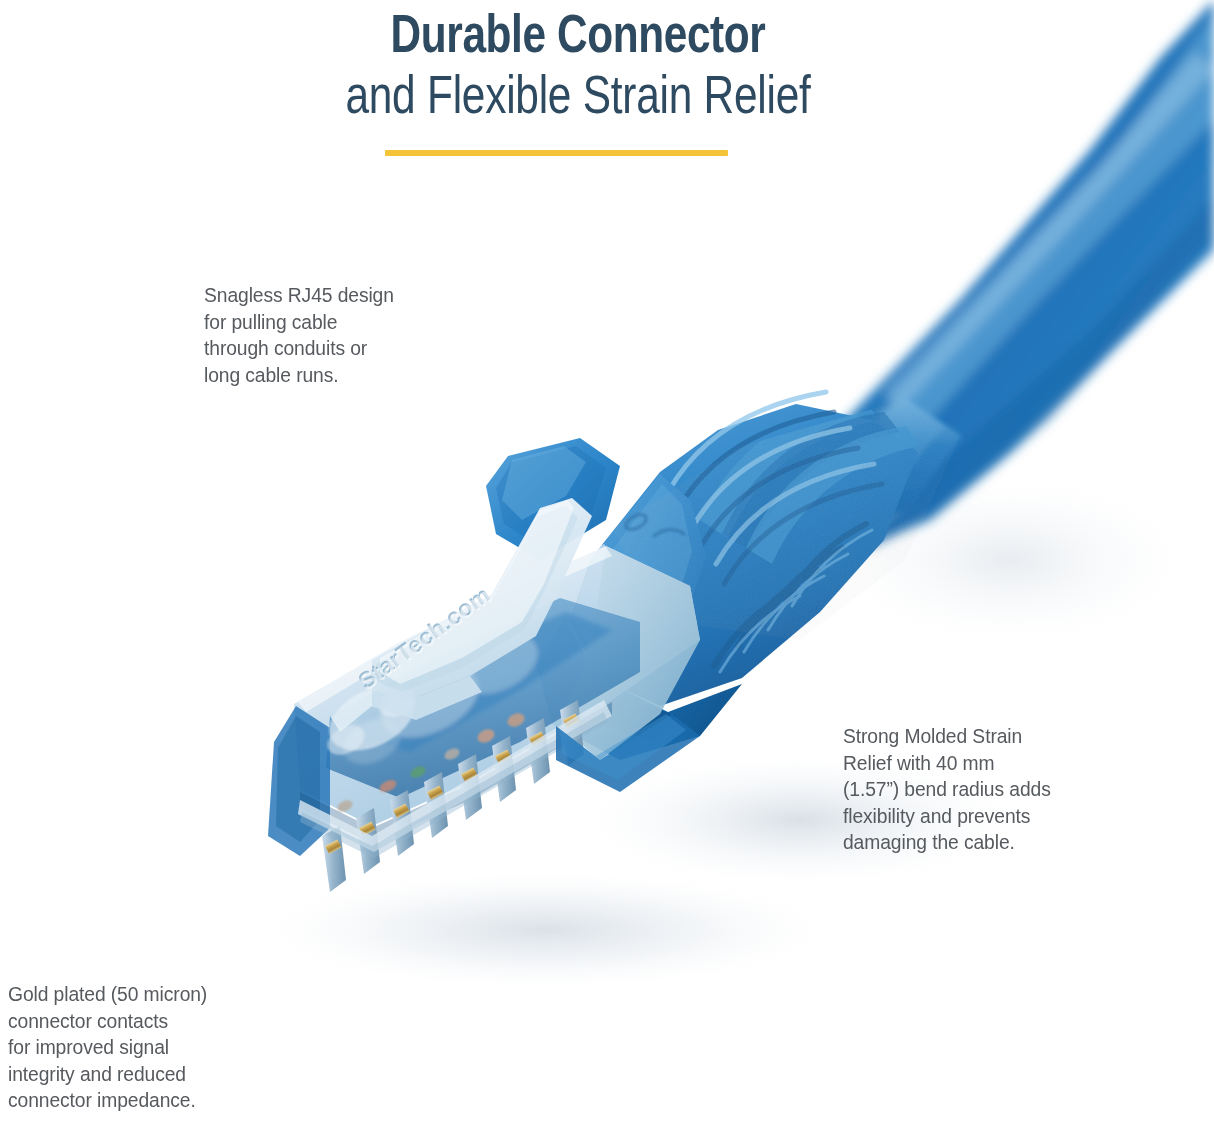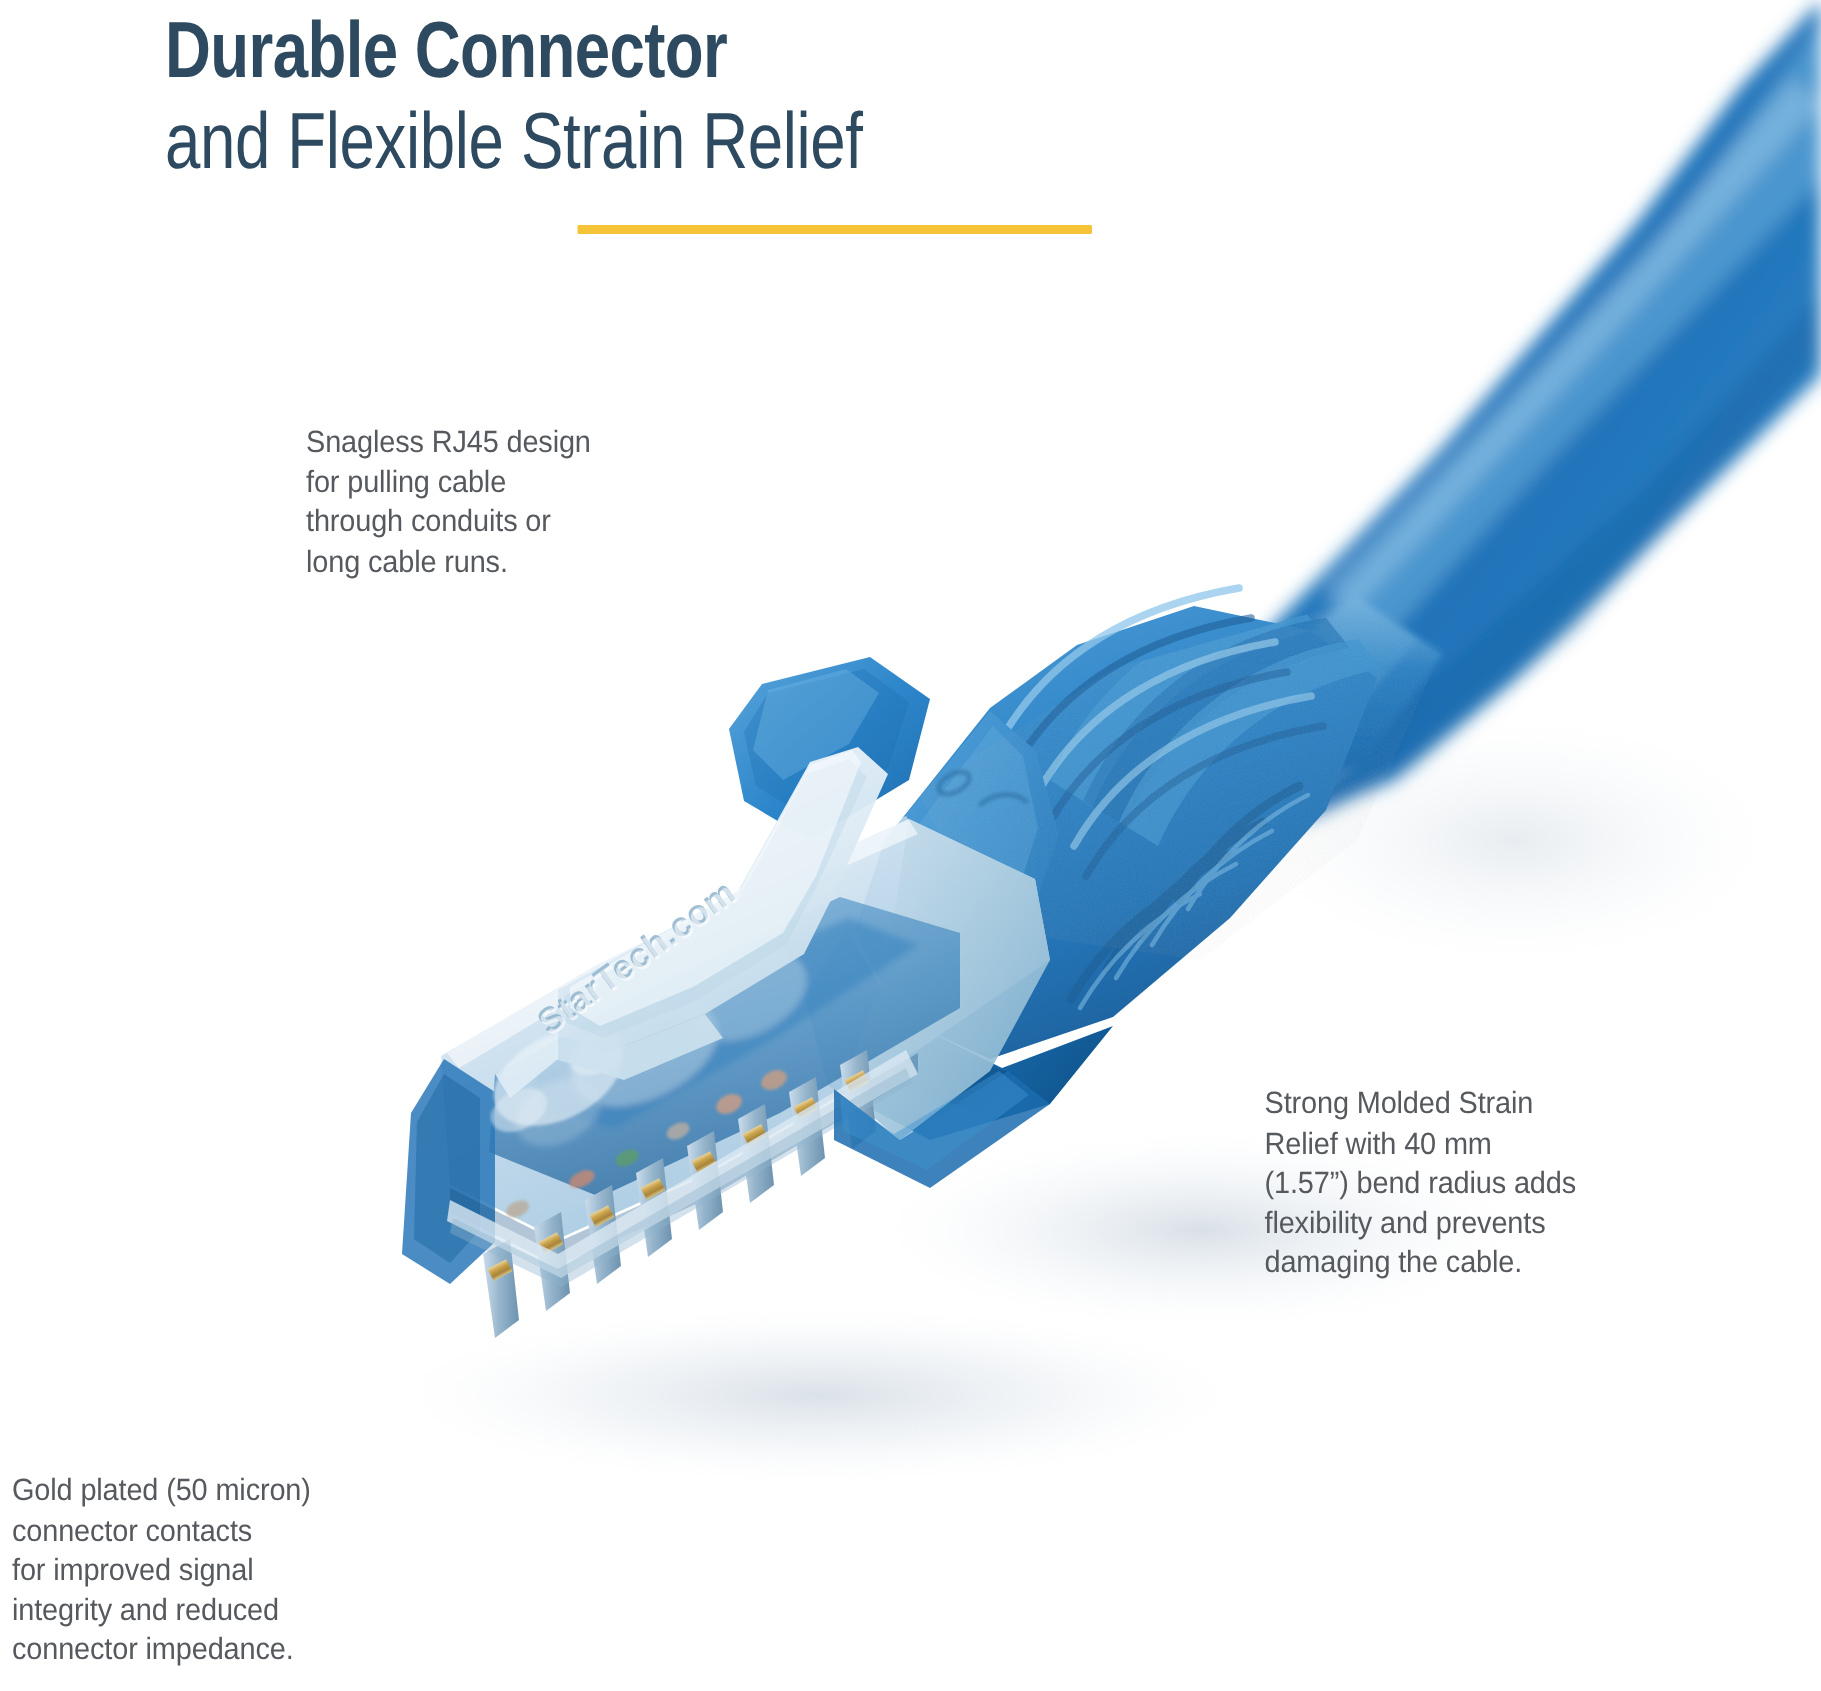--- a/index.html
+++ b/index.html
@@ -6,21 +6,21 @@
   body{
     width:1214px;height:1127px;
     background:#ffffff;
     font-family:"Liberation Sans", sans-serif;
     overflow:hidden;
     position:relative;
   }
   #stage{position:relative;width:1214px;height:1127px;background:#fff;overflow:hidden;}
 
   
-  .title-block{position:absolute;left:0;top:4px;width:1100px;}
+  .title-block{position:absolute;left:0;top:4px;width:1100px;text-align:center;padding-left:28px;}
   .title-l1{
     font-size:53px;line-height:60px;color:#2e4a60;font-weight:600;
     letter-spacing:-0.5px;
     transform:scaleX(0.80);transform-origin:center center;
     white-space:nowrap;
   }
   .title-l2{
     font-size:53px;line-height:62px;color:#2e4a60;font-weight:400;
     letter-spacing:-0.3px;
     transform:scaleX(0.80);transform-origin:center center;

